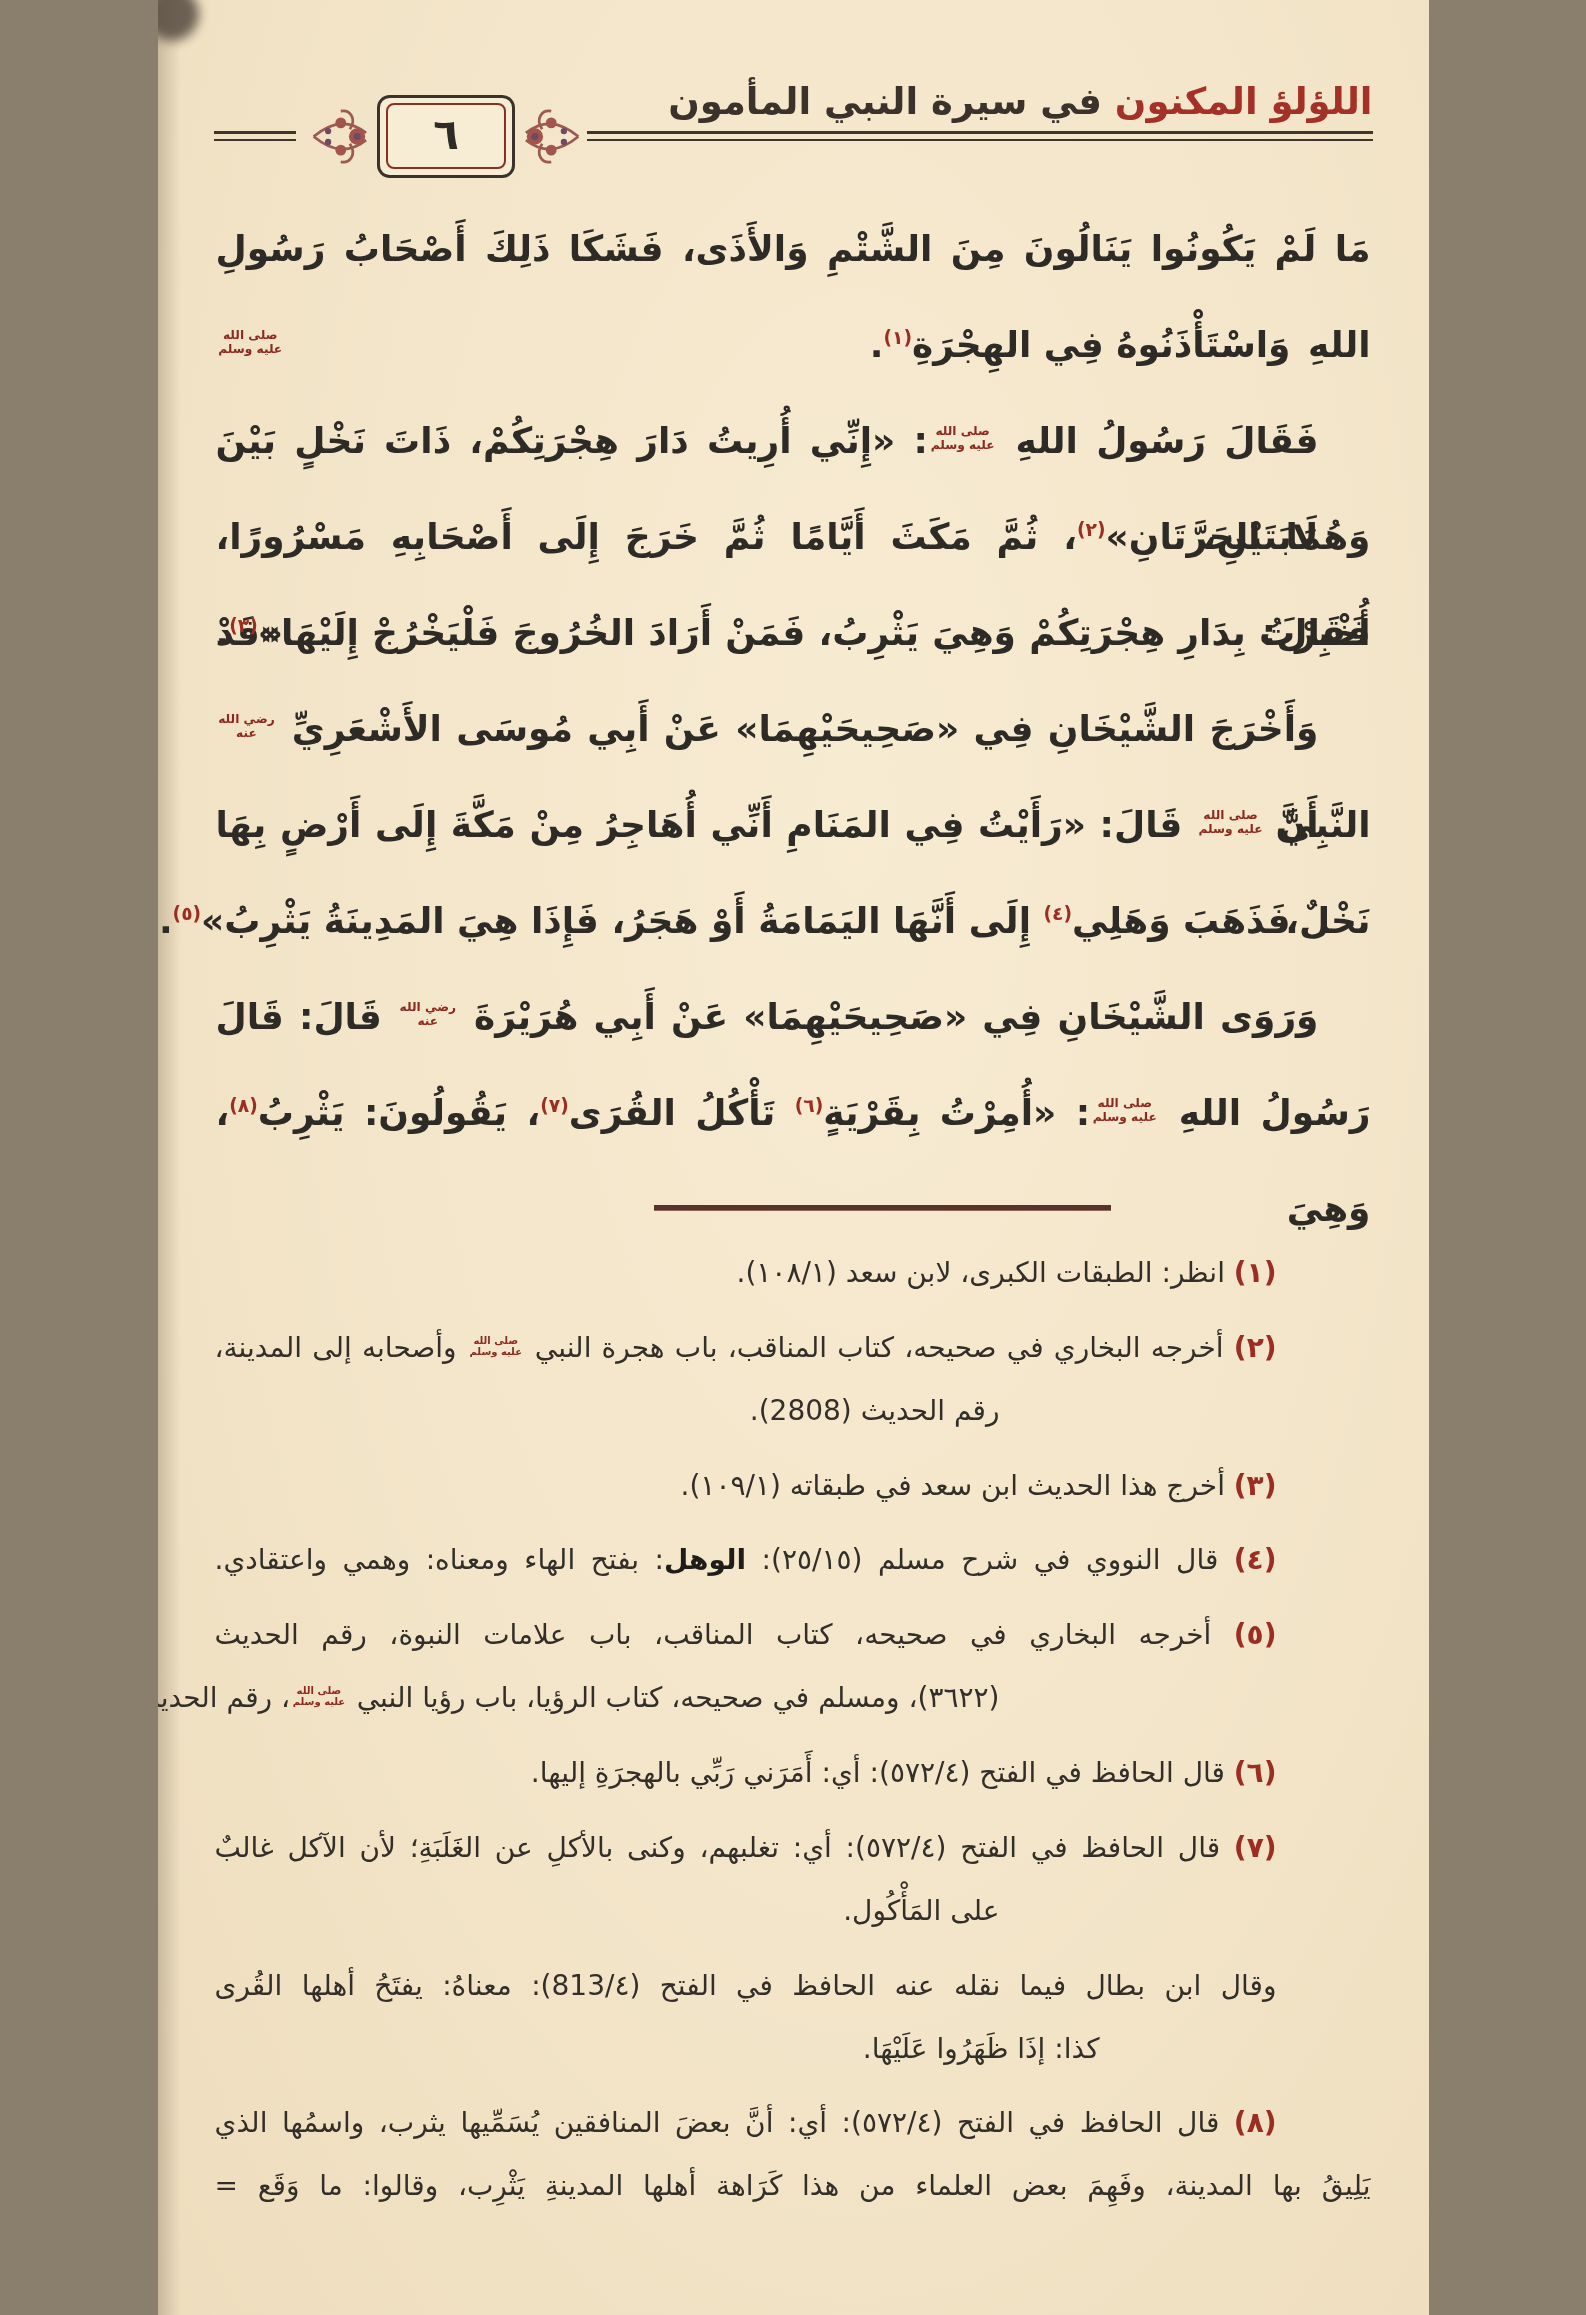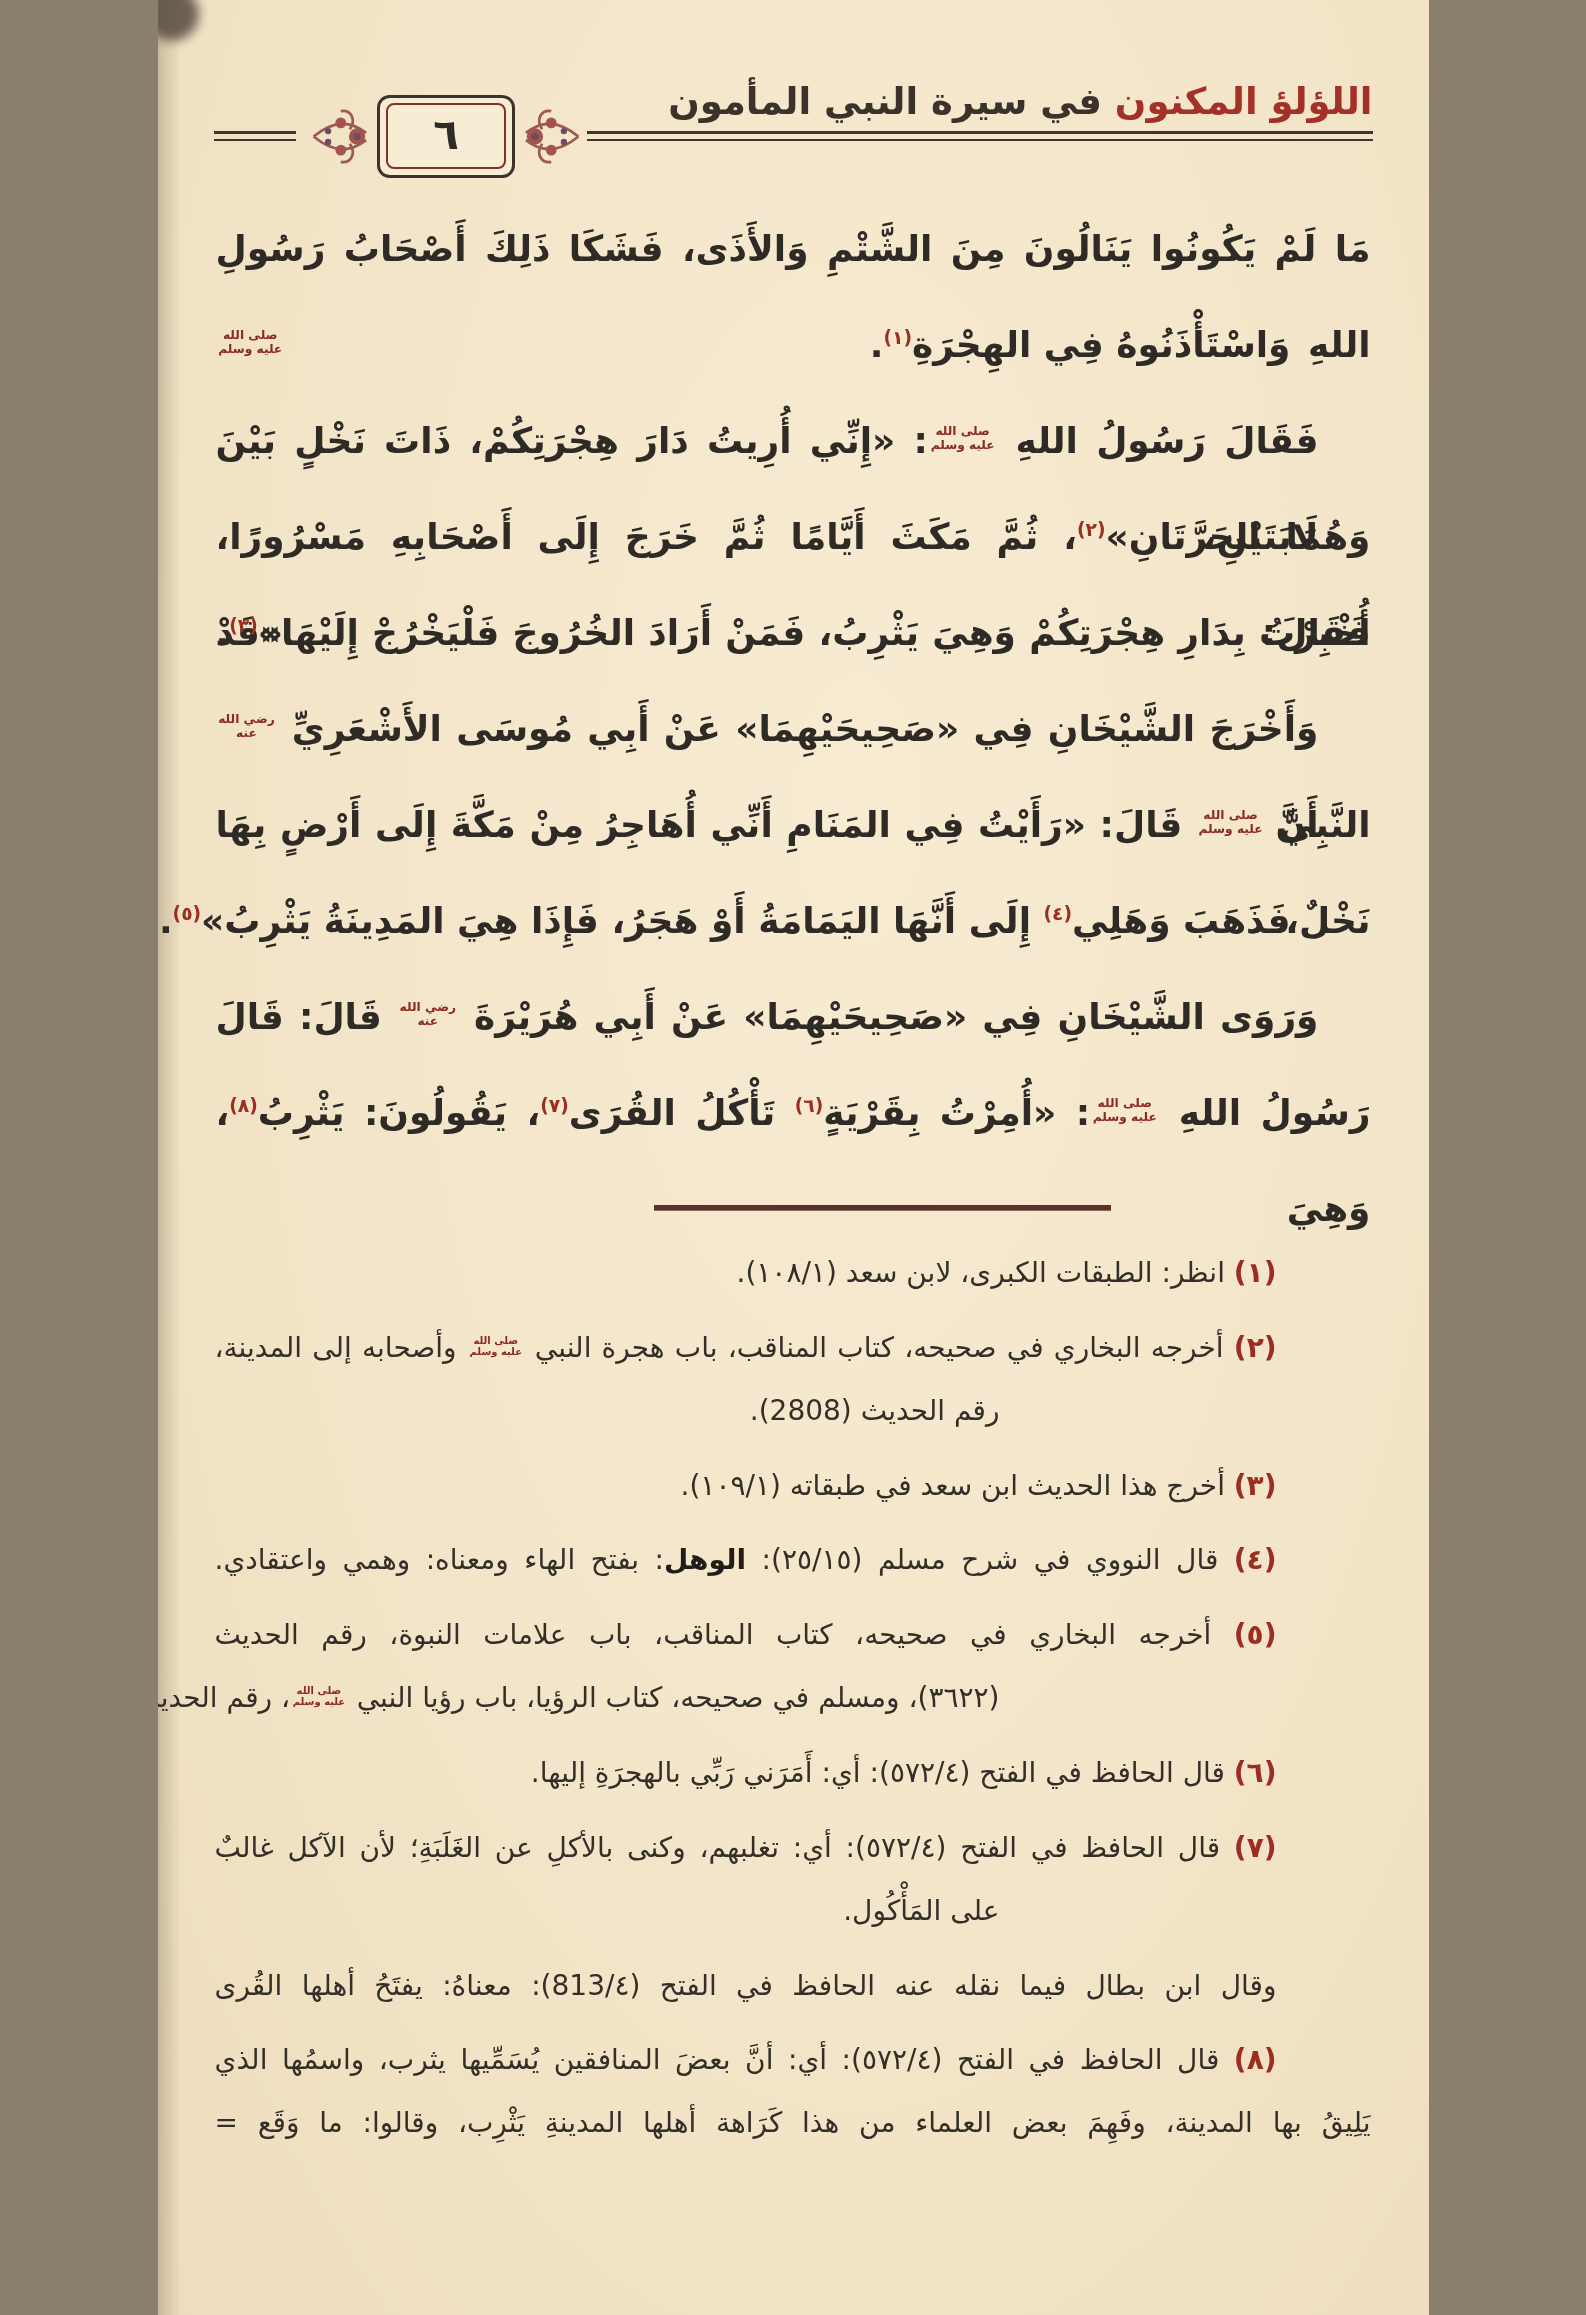--- a/index.html
+++ b/index.html
@@ -178,20 +178,21 @@
       </div>
       <div class="fn">
         <div class="ln end"><span class="fnnum">(٦)</span> قال الحافظ في الفتح (٥٧٢/٤): أي: أَمَرَني رَبِّي بالهجرَةِ إليها.</div>
       </div>
       <div class="fn">
         <div class="ln j find"><span class="fnnum">(٧)</span> قال الحافظ في الفتح (٥٧٢/٤): أي: تغلبهم، وكنى بالأكلِ عن الغَلَبَةِ؛ لأن الآكل غالبٌ</div>
         <div class="ln mid2">على المَأْكُول.</div>
       </div>
       <div class="fn">
         <div class="ln j find">وقال ابن بطال فيما نقله عنه الحافظ في الفتح (813/٤): معناهُ: يفتَحُ أهلها القُرى</div>
+        <div class="ln mid">كذا: إذَا ظَهَرُوا عَلَيْهَا.</div>
       </div>
       <div class="fn">
         <div class="ln j find"><span class="fnnum">(٨)</span> قال الحافظ في الفتح (٥٧٢/٤): أي: أنَّ بعضَ المنافقين يُسَمِّيها يثرب، واسمُها الذي</div>
         <div class="ln j">يَلِيقُ بها المدينة، وفَهِمَ بعض العلماء من هذا كَرَاهة أهلها المدينةِ يَثْرِب، وقالوا: ما وَقَع =</div>
       </div>
     </section>
 </div>
 
 
 </body></html>

